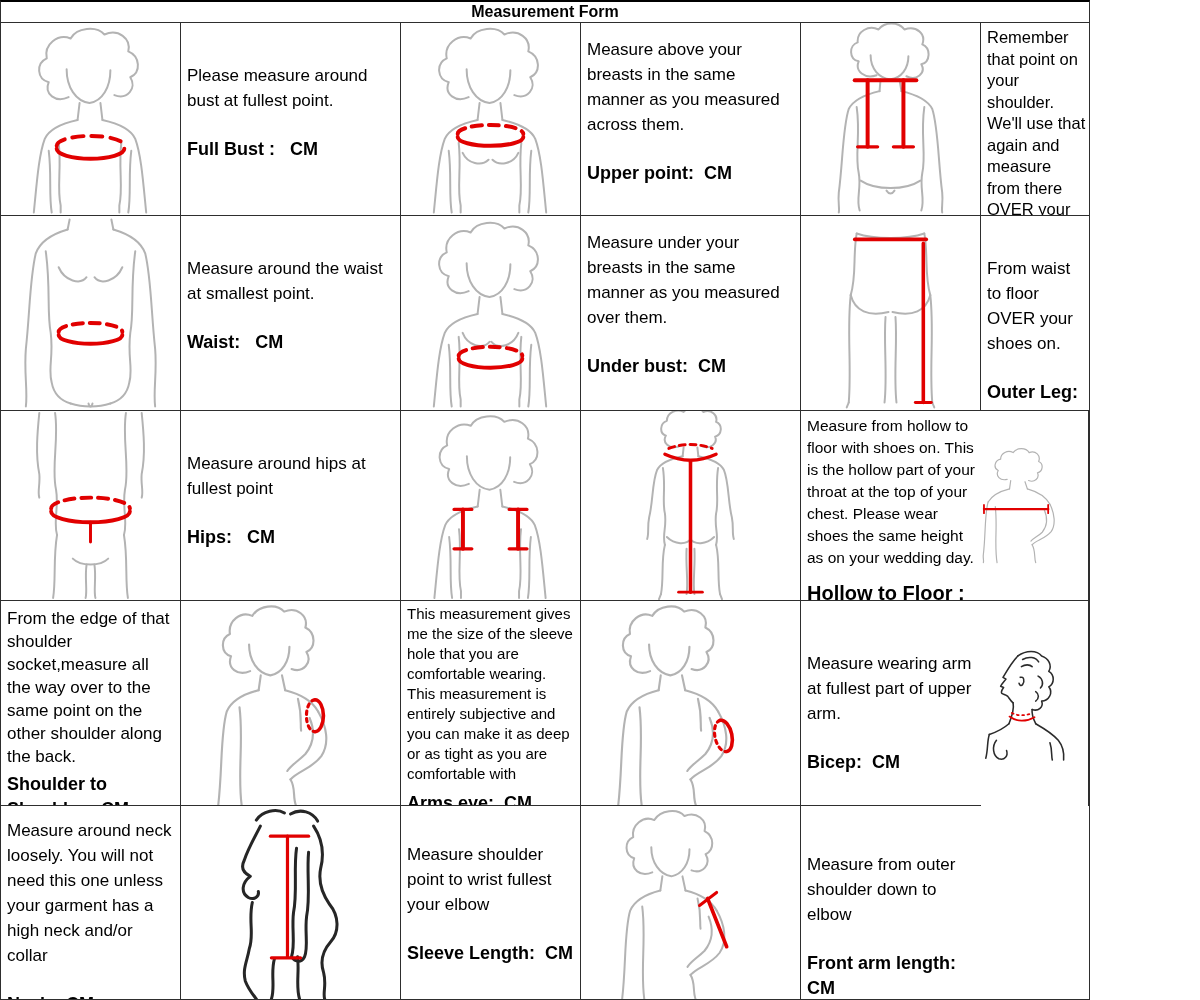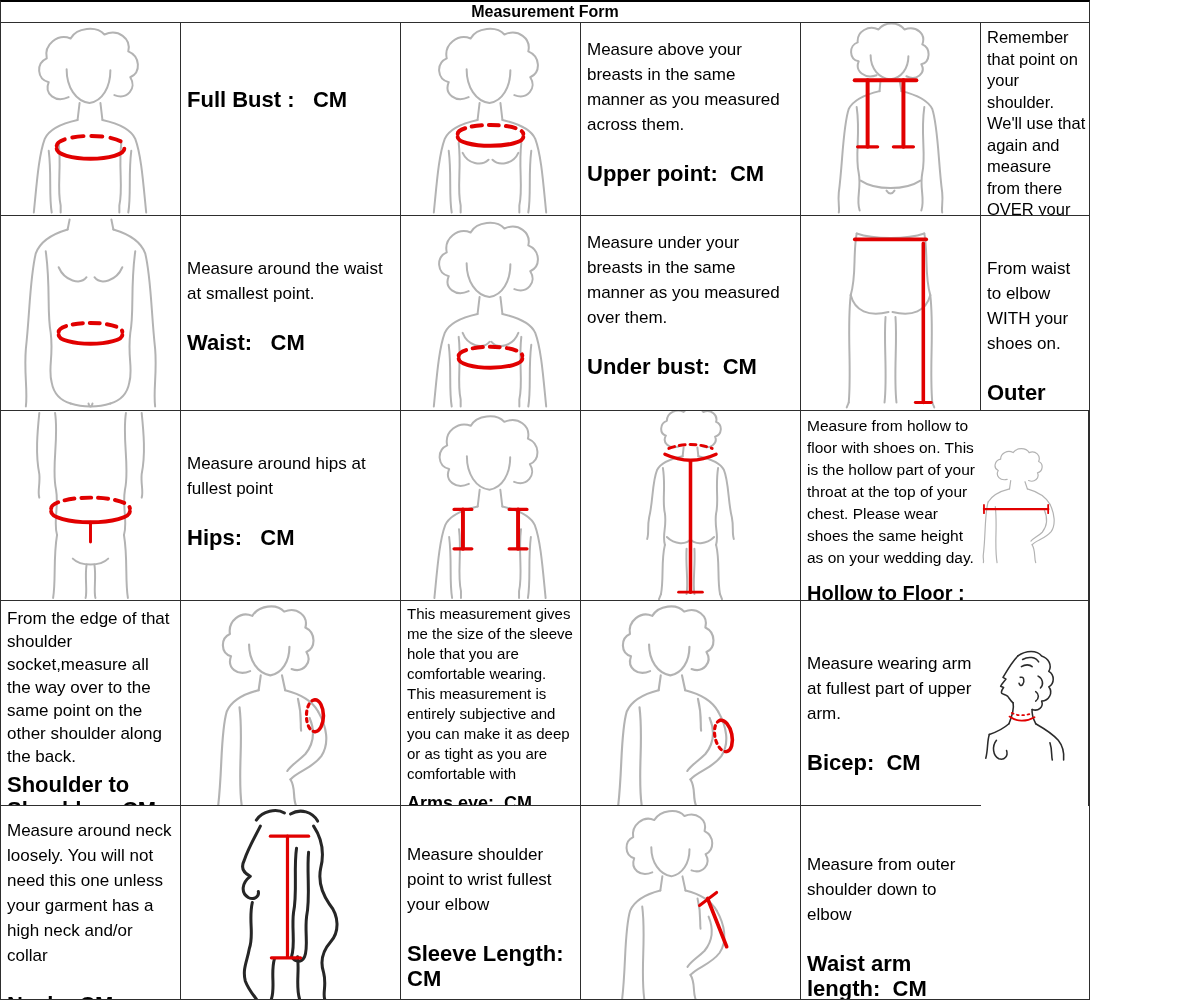--- a/index.html
+++ b/index.html
@@ -9,21 +9,21 @@
          display:grid;grid-template-columns:180px 220px 180px 220px 180px auto;
          grid-template-rows:21px 193px 195px 190px 205px auto}
   .cell{border-right:1px solid #2e2e2e;border-bottom:1px solid #2e2e2e;overflow:hidden;position:relative;background:#fff}
   .lastcol{border-right:none}
   .lastrow{border-bottom:none}
   .title{grid-column:1/-1;display:flex;align-items:center;justify-content:center;
          font-weight:bold;font-size:16px;border-right:none}
   .fig svg{width:100%;height:100%;display:block}
   .txt{padding:2px 3px 2px 6px;font-size:17px;line-height:25px}
   .desc{white-space:pre-wrap}
-  .label{font-weight:bold;font-size:22px;margin-top:24px;white-space:pre-wrap;line-height:25px}.pt12{padding-top:12px}.pt14{padding-top:14px}.pt36{padding-top:36px}
+  .label{font-weight:bold;font-size:18px;margin-top:24px;white-space:pre-wrap;line-height:25px}.pt12{padding-top:12px}.pt14{padding-top:14px}.pt36{padding-top:36px}
   .pt40{padding-top:40px}.pt46{padding-top:46px}.pt50{padding-top:50px}
   .tightc{font-size:16.5px;line-height:21.5px;padding-top:4px}
   .tightc .label{font-size:17px;margin-top:1px;line-height:21.5px}
   .mid{line-height:23px;padding-top:6px}
   .mid .label{margin-top:4px}
   .dense1{font-size:15.5px;line-height:22px;padding-top:4px}
   .dense1 .label{font-size:20px;margin-top:12px}
   .dense2{font-size:15px;line-height:20px;padding-top:3px}
   .dense2 .label{font-size:18px;margin-top:7px}
 </style>
@@ -65,20 +65,21 @@
   <div class="cell fig">
     <svg viewBox="0 0 180 192" aria-label="full-bust-figure">
       <use href="#torsoFront"></use>
       <g fill="none" stroke="#e10000" stroke-linecap="round">
         <path d="M56,126 A34,10 0 0 0 124,126" stroke-width="4"></path>
         <path d="M56,123 A34,10 0 0 1 124,123" stroke-width="4" stroke-dasharray="11 8"></path>
       </g>
     </svg>
   </div>
   <div class="cell txt pt40">
+    <p class="desc">Please measure around bust at fullest point.</p>
     <p class="label">Full Bust :   CM</p>
   </div>
 
   <div class="cell fig">
     <svg viewBox="0 0 180 192" aria-label="upper-bust-figure">
       <use href="#torsoFront"></use>
       <path d="M62,130 C67,141 81,144 88,137 M92,137 C99,144 113,141 118,130" stroke="#b3b3b3" fill="none" stroke-width="2" stroke-linecap="round"></path>
       <g fill="none" stroke="#e10000" stroke-linecap="round">
         <path d="M57,114 A33,9 0 0 0 123,114" stroke-width="4"></path>
         <path d="M57,111 A33,9 0 0 1 123,111" stroke-width="4" stroke-dasharray="10 7"></path>
@@ -166,21 +167,21 @@
         <path d="M48,186 L46,191 M132,186 L134,191"></path>
       </g>
       <g fill="none" stroke="#e10000" stroke-linecap="round">
         <path d="M54,22 L126,22" stroke-width="3.6"></path>
         <path d="M123,26 L123,186" stroke-width="3.6"></path>
         <path d="M115,186 L131,186" stroke-width="3"></path>
       </g>
     </svg>
   </div>
   <div class="cell txt pt40 lastcol">
-    <p class="desc">From waist to elbow WITH your shoes on.</p>
+    <p class="desc">From waist to floor OVER your shoes on.</p>
     <p class="label">Outer Leg:  CM</p>
   </div>
 
   <div class="cell fig">
     <svg viewBox="0 0 180 192" aria-label="hips-figure">
       <g fill="none" stroke="#b3b3b3" stroke-width="2" stroke-linecap="round" stroke-linejoin="round">
         <path d="M38,2 C36,22 34,44 38,64 C39,74 36,82 38,88"></path>
         <path d="M142,2 C144,22 146,44 142,64 C141,74 144,82 142,88"></path>
         <path d="M54,2 C58,28 50,58 55,80 C58,98 52,112 56,126"></path>
         <path d="M126,2 C122,28 130,58 125,80 C122,98 128,112 124,126"></path>
@@ -344,16 +345,16 @@
     <svg viewBox="0 0 180 192" aria-label="upper-arm-length-figure">
       <use href="#armAkimbo"></use>
       <g fill="none" stroke="#e10000" stroke-linecap="round">
         <path d="M107,92 L126,140" stroke-width="3.6"></path>
         <path d="M99,99 L116,86" stroke-width="3"></path>
       </g>
     </svg>
   </div>
   <div class="cell txt pt46 lastcol lastrow">
     <p class="desc">Measure from outer shoulder down to elbow</p>
-    <p class="label">Waist arm length:  CM</p>
+    <p class="label">Front arm length:  CM</p>
   </div>
 
 </div>
 
 </body></html>

